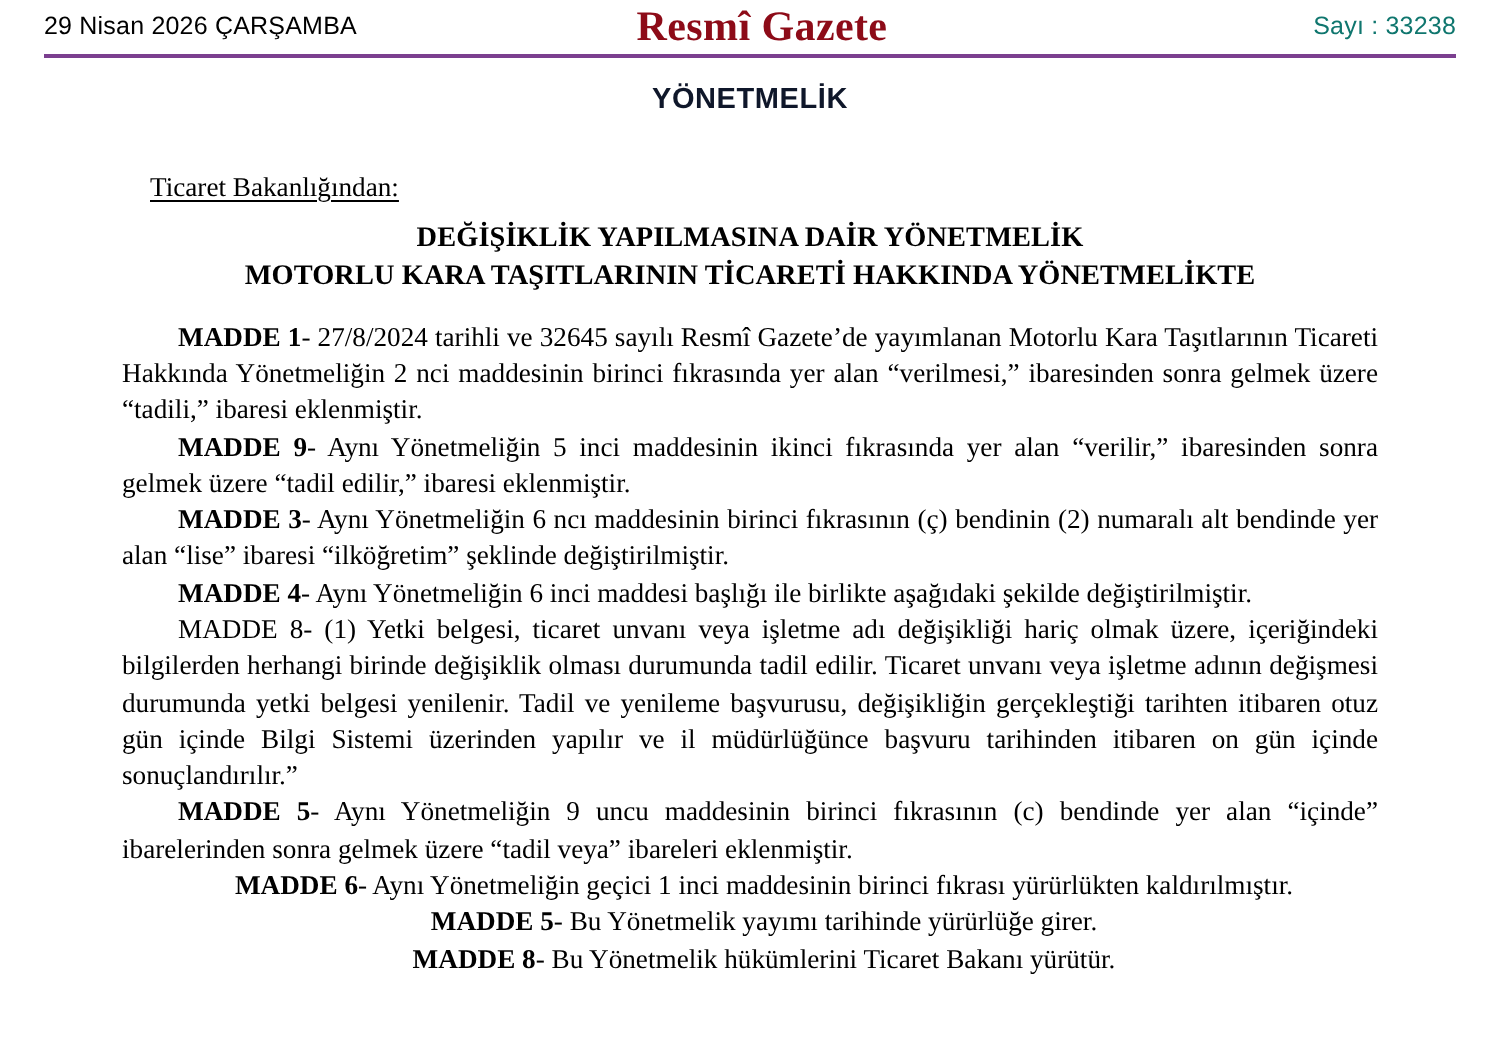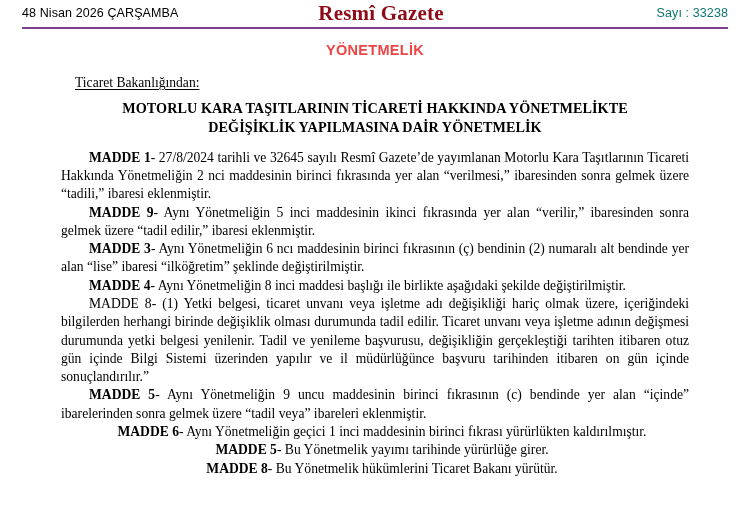--- a/index.html
+++ b/index.html
@@ -67,27 +67,27 @@
     margin: 1px 22px 0 22px;
   }
 
   
   .section-heading {
     margin-top: 13px;
     text-align: center;
     font-family: "Liberation Sans", "DejaVu Sans", sans-serif;
     font-weight: bold;
     font-size: 14.5px;
-    color: #ef4444;
+    color: #0f172a;
     letter-spacing: 0.3px;
   }
 
   
   .content {
-    margin: 1px auto;
+    margin: 12px auto;
     width: 628px;
     padding-top: 16px;
   }
 
   .issuer {
     font-size: 13.6px;
     margin-left: 14px;
     margin-bottom: 8px;
   }
   .issuer span {
@@ -129,46 +129,46 @@
   .lbl {
     font-weight: bold;
   }
 </style>
 </head>
 <body>
 
 <div class="page">
 
   <div class="masthead">
-    <div class="masthead-date">48 Nisan 2026 ÇARŞAMBA</div>
+    <div class="masthead-date">29 Nisan 2026 ÇARŞAMBA</div>
     <div class="masthead-title">Resmî Gazete</div>
     <div class="masthead-issue">Sayı : 33238</div>
   </div>
   <div class="masthead-rule"></div>
 
   <div class="section-heading">YÖNETMELİK</div>
 
   <div class="content">
 
     <div class="issuer">
       <span>Ticaret Bakanlığından:</span>
     </div>
 
     <div class="doc-title">
+      <span class="line">DEĞİŞİKLİK YAPILMASINA DAİR YÖNETMELİK</span>
       <span class="line">MOTORLU KARA TAŞITLARININ TİCARETİ HAKKINDA YÖNETMELİKTE</span>
-      <span class="line">DEĞİŞİKLİK YAPILMASINA DAİR YÖNETMELİK</span>
     </div>
 
     <p class="art"><span class="lbl">MADDE 1</span><span>- 27/8/2024 tarihli ve 32645 sayılı Resmî Gazete’de yayımlanan Motorlu Kara Taşıtlarının Ticareti Hakkında Yönetmeliğin 2 nci maddesinin birinci fıkrasında yer alan “verilmesi,” ibaresinden sonra gelmek üzere “tadili,” ibaresi eklenmiştir.</span></p>
 
     <p class="art"><span class="lbl">MADDE 9</span><span>- Aynı Yönetmeliğin 5 inci maddesinin ikinci fıkrasında yer alan “verilir,” ibaresinden sonra gelmek üzere “tadil edilir,” ibaresi eklenmiştir.</span></p>
 
     <p class="art"><span class="lbl">MADDE 3</span><span>- Aynı Yönetmeliğin 6 ncı maddesinin birinci fıkrasının (ç) bendinin (2) numaralı alt bendinde yer alan “lise” ibaresi “ilköğretim” şeklinde değiştirilmiştir.</span></p>
 
-    <p class="art"><span class="lbl">MADDE 4</span><span>- Aynı Yönetmeliğin 8 inci maddesi başlığı ile birlikte aşağıdaki şekilde değiştirilmiştir.</span></p>
+    <p class="art"><span class="lbl">MADDE 4</span><span>- Aynı Yönetmeliğin 6 inci maddesi başlığı ile birlikte aşağıdaki şekilde değiştirilmiştir.</span></p>
 
 
     <p class="art"><span>MADDE 8-</span><span> (1) Yetki belgesi, ticaret unvanı veya işletme adı değişikliği hariç olmak üzere, içeriğindeki bilgilerden herhangi birinde değişiklik olması durumunda tadil edilir. Ticaret unvanı veya işletme adının değişmesi durumunda yetki belgesi yenilenir. Tadil ve yenileme başvurusu, değişikliğin gerçekleştiği tarihten itibaren otuz gün içinde Bilgi Sistemi üzerinden yapılır ve il müdürlüğünce başvuru tarihinden itibaren on gün içinde sonuçlandırılır.”</span></p>
 
     <p class="art"><span class="lbl">MADDE 5</span><span>- Aynı Yönetmeliğin 9 uncu maddesinin birinci fıkrasının (c) bendinde yer alan “içinde” ibarelerinden sonra gelmek üzere “tadil veya” ibareleri eklenmiştir.</span></p>
 
     <p class="art flush"><span class="lbl">MADDE 6</span><span>- Aynı Yönetmeliğin geçici 1 inci maddesinin birinci fıkrası yürürlükten kaldırılmıştır.</span></p>
 
     <p class="art flush"><span class="lbl">MADDE 5</span><span>- Bu Yönetmelik yayımı tarihinde yürürlüğe girer.</span></p>
 

